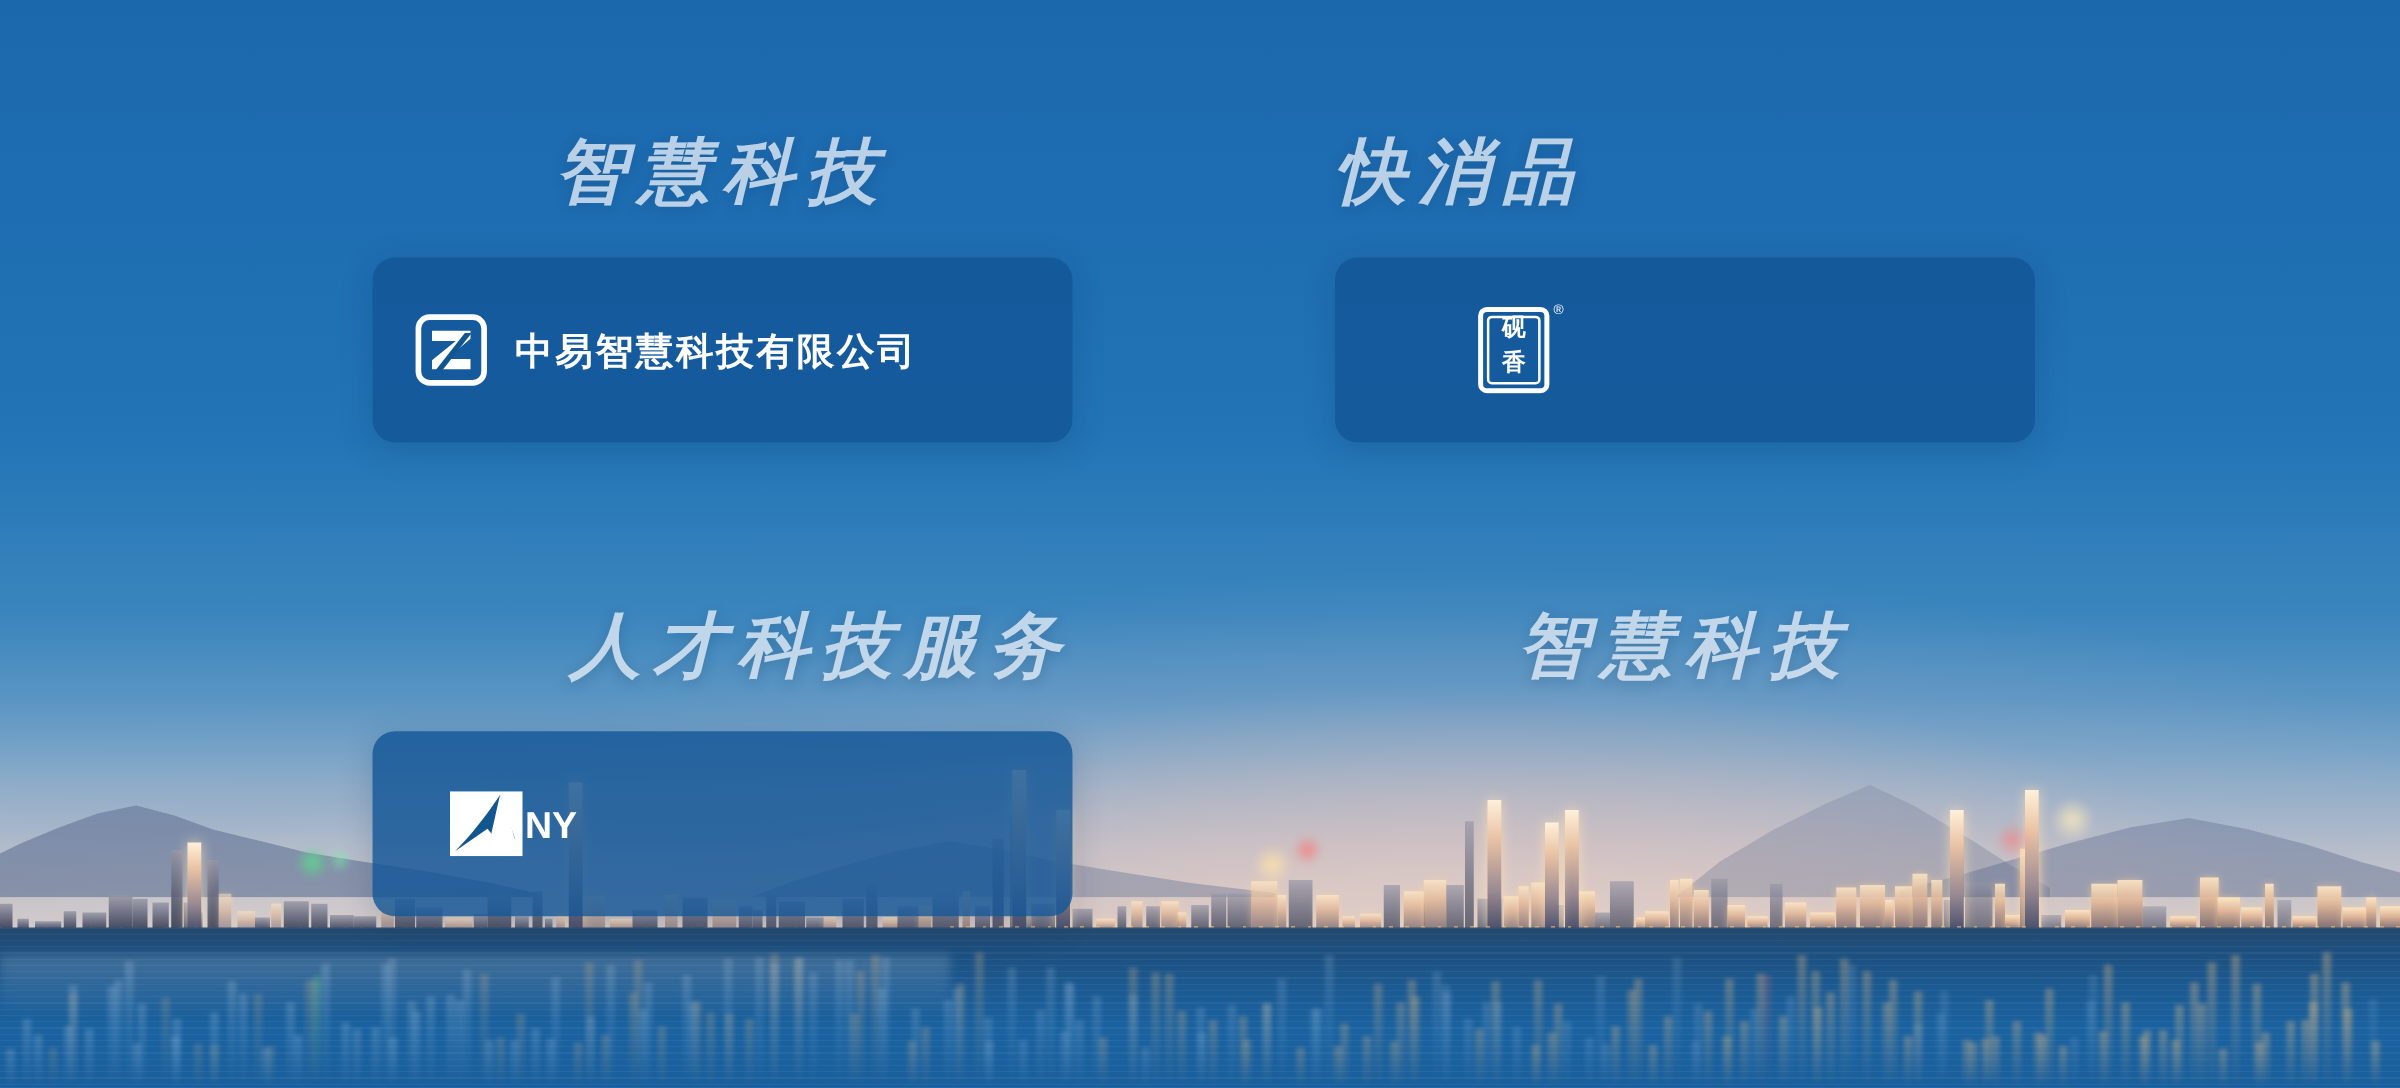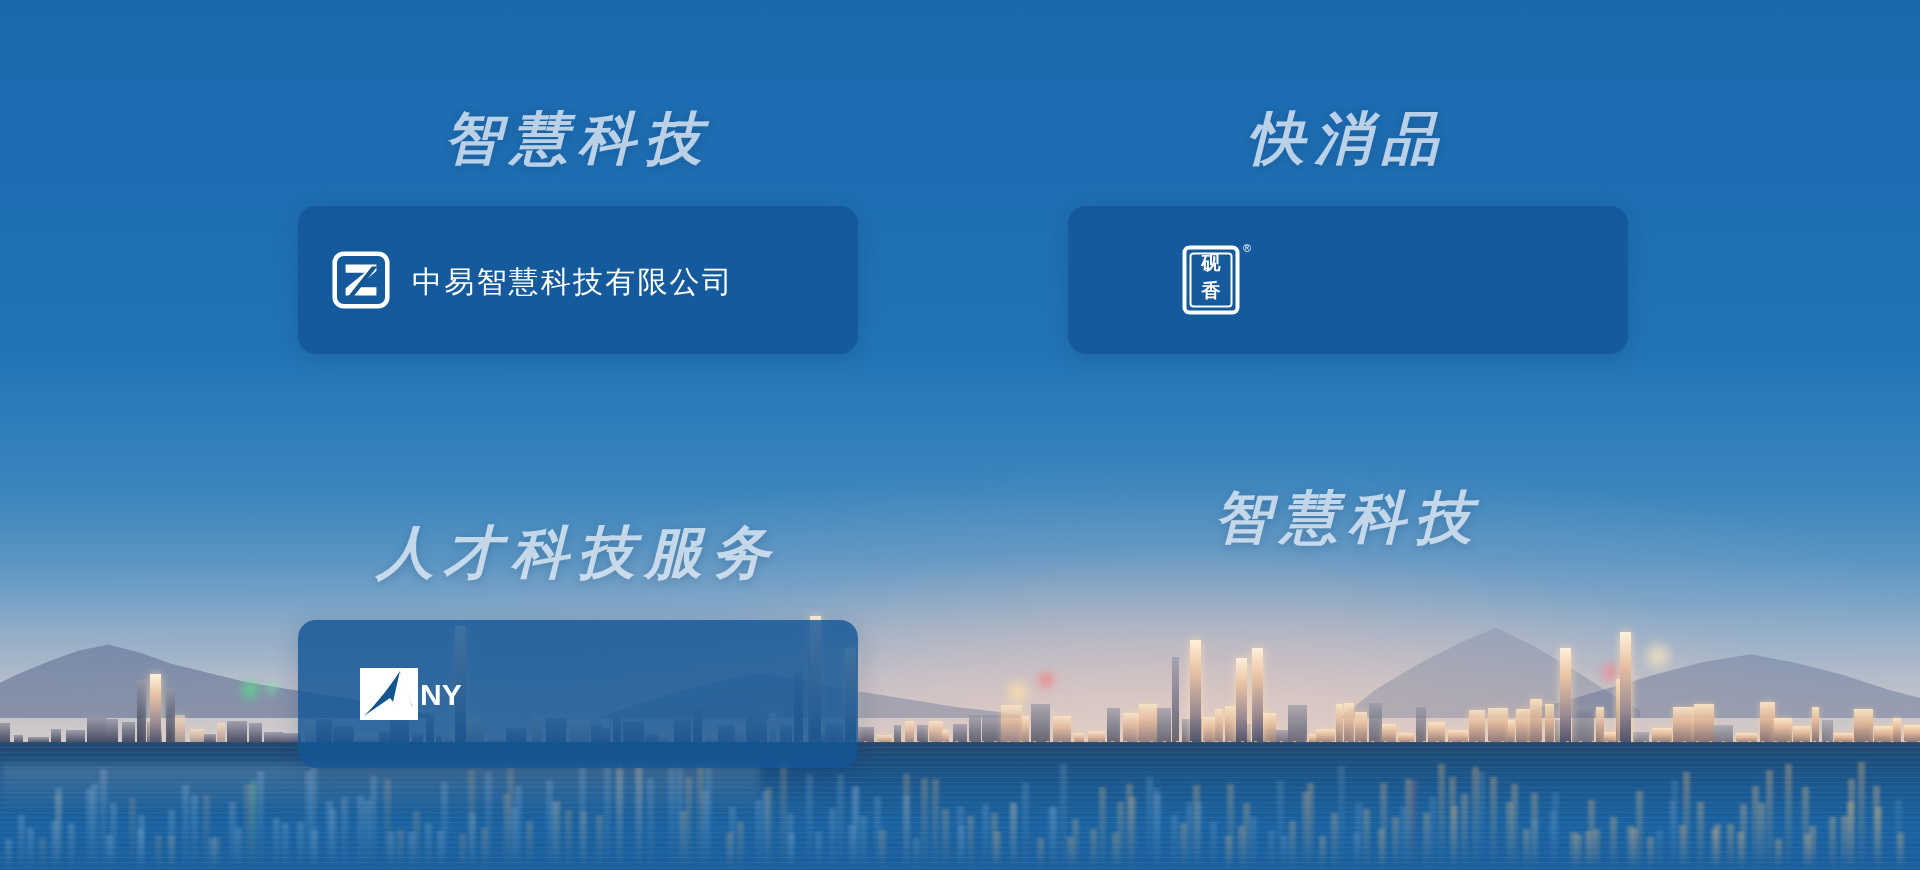--- a/index.html
+++ b/index.html
@@ -140,21 +140,21 @@
     color:#ffffff;
     font-size:19.5px;
     font-weight:700;
     letter-spacing:.1px;
     line-height:1.25;
     white-space:nowrap;
   }
   .name-cn {
     color:#ffffff;
     font-size:30px;
-    font-weight:400;
+    font-weight:700;
     letter-spacing:2.2px;
     line-height:1.3;
     margin-top:3px;
     white-space:nowrap;
   }
   .card.no-logo .card-text { align-items:center; text-align:center; }
   .card.no-logo .name-cn { letter-spacing:2.5px; }
 
   
   .logo-zy { width:58px; height:58px; }
@@ -555,38 +555,38 @@
           <path d="M44 17 L50 17 L24 50 L18 50 Z" fill="#12568f"></path>
         </svg>
       </div>
       <div class="card-text">
         <div class="name-cn">中易智慧科技有限公司</div>
       </div>
     </div>
   </div>
 
   <div class="col" style="left:1068px; top:110px; width:560px;">
-    <div class="sector-title" style="text-align:center;">快消品</div>
+    <div class="sector-title" style="">快消品</div>
     <div class="card with-logo" style="margin-top:39px; height:148px; padding-left:114px;">
       <div class="logo-wrap">
         <div class="logo-yx">
           <svg viewBox="0 0 58 70" width="58" height="70">
             <rect x="2.5" y="2.5" width="53" height="65" rx="5" fill="none" stroke="#ffffff" stroke-width="4"></rect>
             <rect x="8.5" y="8.5" width="41" height="53" rx="3" fill="none" stroke="#ffffff" stroke-width="2"></rect>
           </svg>
           <div style="position:absolute;left:0;top:8px;width:58px;text-align:center;color:#fff;font-size:19px;font-weight:700;line-height:1;">砚</div>
           <div style="position:absolute;left:0;top:36px;width:58px;text-align:center;color:#fff;font-size:19px;font-weight:700;line-height:1;">香</div>
           <div class="reg">®</div>
         </div>
       </div>
     </div>
   </div>
 
   <div class="col" style="left:298px; top:489px; width:560px;">
-    <div class="sector-title" style="text-align:center;margin-top:35px;">人才科技服务</div>
+    <div class="sector-title" style="text-align:right;">人才科技服务</div>
     <div class="card with-logo" style="margin-top:39px; height:148px; padding-left:62px; gap:16px;">
       <div class="logo-wrap">
         <svg class="logo-any" viewBox="0 0 108 52">
           <rect x="0" y="0" width="58" height="52" fill="#ffffff"></rect>
           <path d="M4 48 C18 34, 30 18, 40 3 C44 14, 48 26, 52 38 L44 32 L38 40 L30 30 Z" fill="#12568f"></path>
           <path d="M40 3 C46 16, 50 30, 53 44 L46 36 L40 44 L33 34 Z" fill="#ffffff"></path>
           <text x="60" y="37" font-family="Liberation Sans, sans-serif" font-size="30" font-weight="700" fill="#ffffff">NY</text>
         </svg>
       </div>
     </div>

